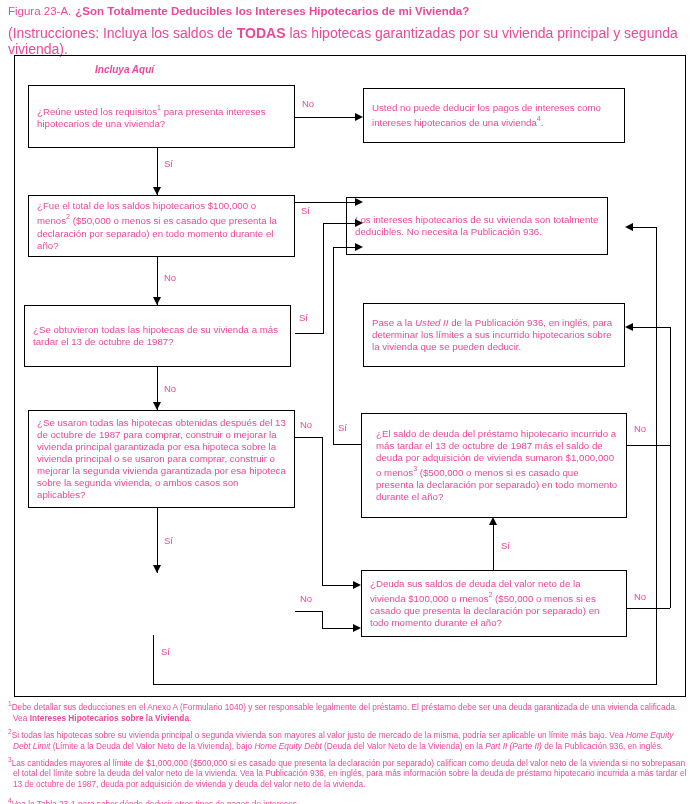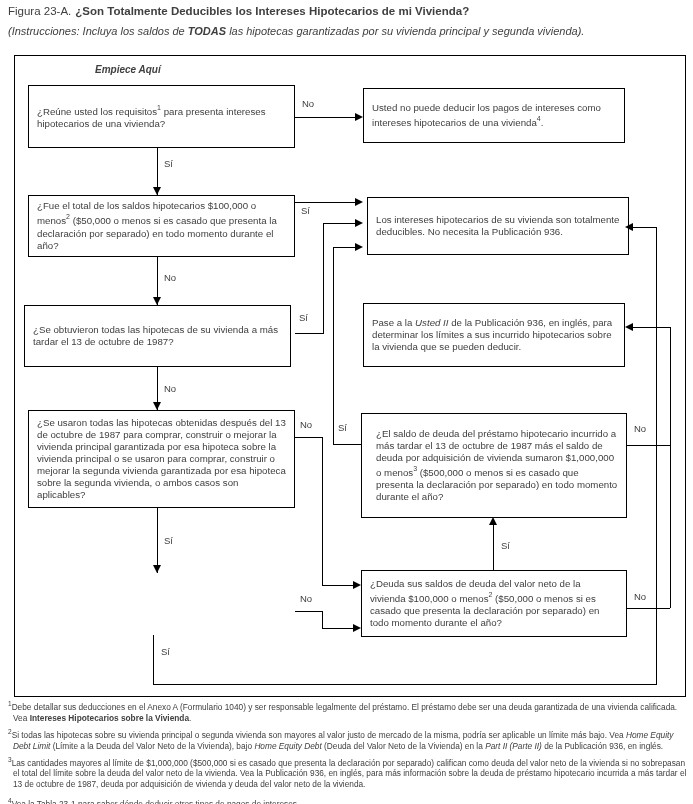--- a/index.html
+++ b/index.html
@@ -1,22 +1,22 @@
 <!DOCTYPE html>
 <html><head>
 <meta charset="utf-8">
 <style>
   html,body{margin:0;padding:0;background:#fff;}
-  .page{position:relative;width:693px;height:804px;background:#fff;color:#404040;
+  .page{position:relative;width:693px;height:804px;background:#fff;color:#ec4899;
         font-family:"Liberation Sans",sans-serif;overflow:hidden;}
   .abs{position:absolute;}
   .title{left:8px;top:5px;font-size:11.5px;}
   .title .fig{font-weight:normal;margin-right:4px;}
   .title b{font-weight:bold;}
-  .subtitle{left:8px;top:25px;font-size:11px;font-style:italic;}
+  .subtitle{left:8px;top:25px;font-size:14px;}
   .subtitle b{font-weight:bold;}
   .border-box{left:14px;top:55px;width:670px;height:640px;border:1px solid #000;}
   .start{left:95px;top:64px;font-size:10px;font-weight:bold;font-style:italic;}
   .bx{position:absolute;border:1px solid #000;background:#fff;box-sizing:border-box;
       font-size:9.7px;line-height:12px;display:flex;align-items:center;padding:4px 8px;}
   .bx sup{font-size:7px;position:relative;top:-1px;}
   .tag{position:absolute;font-size:9.5px;}
   .h{position:absolute;height:1px;background:#000;}
   .v{position:absolute;width:1px;background:#000;}
   .ar{position:absolute;width:0;height:0;}
@@ -36,39 +36,39 @@
 <div class="page">
 
   <div class="abs title">
     <span class="fig">Figura 23-A.</span><b>¿Son Totalmente Deducibles los Intereses Hipotecarios de mi Vivienda?</b>
   </div>
   <div class="abs subtitle">
     <span>(Instrucciones: Incluya los saldos de </span><b>TODAS</b><span> las hipotecas garantizadas por su vivienda principal y segunda vivienda).</span>
   </div>
 
   <div class="abs border-box"></div>
-  <div class="abs start">Empiece Aquí</div>
+  <div class="abs start">Incluya Aquí</div>
 
   <div class="bx" style="left:28px;top:85px;width:267px;height:63px">
     <span><span>¿Reúne usted los requisitos</span><sup>1</sup><span> para presenta intereses hipotecarios de una vivienda?</span></span>
   </div>
   <div class="bx" style="left:28px;top:195px;width:267px;height:62px">
     <span><span>¿Fue el total de los saldos hipotecarios $100,000 o menos</span><sup>2</sup><span> ($50,000 o menos si es casado que presenta la declaración por separado) en todo momento durante el año?</span></span>
   </div>
   <div class="bx" style="left:24px;top:305px;width:267px;height:62px">
     <span>¿Se obtuvieron todas las hipotecas de su vivienda a más tardar el 13 de octubre de 1987?</span>
   </div>
   <div class="bx" style="left:28px;top:410px;width:267px;height:98px">
     <span>¿Se usaron todas las hipotecas obtenidas después del 13 de octubre de 1987 para comprar, construir o mejorar la vivienda principal garantizada por esa hipoteca sobre la vivienda principal o se usaron para comprar, construir o mejorar la segunda vivienda garantizada por esa hipoteca sobre la segunda vivienda, o ambos casos son aplicables?</span>
   </div>
 
   <div class="bx" style="left:363px;top:88px;width:262px;height:55px">
     <span><span>Usted no puede deducir los pagos de intereses como intereses hipotecarios de una vivienda</span><sup>4</sup><span>.</span></span>
   </div>
-  <div class="bx" style="left:367px;top:197px;width:262px;height:58px">
+  <div class="bx" style="left:346px;top:197px;width:262px;height:58px">
     <span>Los intereses hipotecarios de su vivienda son totalmente deducibles. No necesita la Publicación 936.</span>
   </div>
   <div class="bx" style="left:363px;top:303px;width:262px;height:64px">
     <span><span>Pase a la </span><i>Usted II</i><span> de la Publicación 936, en inglés, para determinar los límites a sus incurrido hipotecarios sobre la vivienda que se pueden deducir.</span></span>
   </div>
   <div class="bx" style="left:361px;top:413px;width:266px;height:105px;padding-left:14px">
     <span><span>¿El saldo de deuda del préstamo hipotecario incurrido a más tardar el 13 de octubre de 1987 más el saldo de deuda por adquisición de vivienda sumaron $1,000,000 o menos</span><sup>3</sup><span> ($500,000 o menos si es casado que presenta la declaración por separado) en todo momento durante el año?</span></span>
   </div>
   <div class="bx" style="left:361px;top:570px;width:266px;height:67px">
     <span><span>¿Deuda sus saldos de deuda del valor neto de la vivienda $100,000 o menos</span><sup>2</sup><span> ($50,000 o menos si es casado que presenta la declaración por separado) en todo momento durante el año?</span></span>

